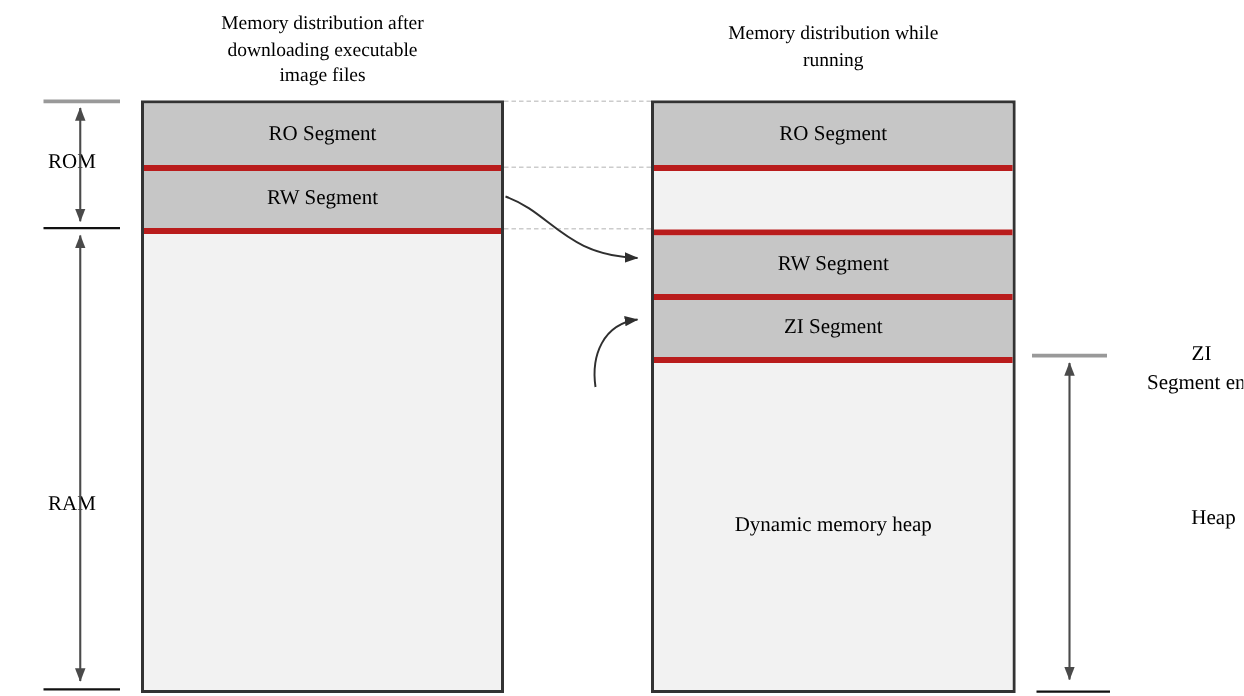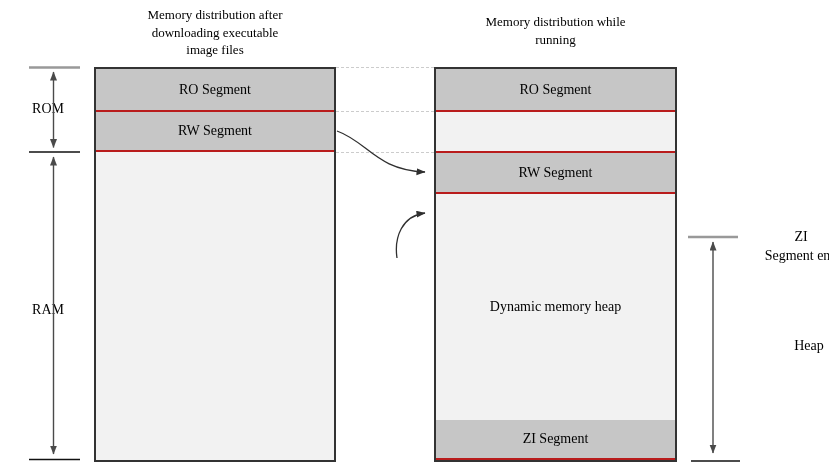--- a/index.html
+++ b/index.html
@@ -14,21 +14,21 @@
   .col{
     position:absolute;box-sizing:border-box;border:2px solid #333;
     display:flex;flex-direction:column;background:#f2f2f2;
   }
   .seg{
     box-sizing:content-box;display:flex;align-items:center;justify-content:center;
     font-size:14px;flex:0 0 auto;
   }
   .seg.dark{background:#c6c6c6;}
   .seg.light{background:#f2f2f2;}
-  .seg.sep{border-bottom:2px solid #b91c1c;}
+  .seg.sep{border-bottom:4px solid #b91c1c;}
   .seg.grow{flex:1 1 auto;}
   .dash{
     position:absolute;height:0;border-top:1px dashed #cccccc;
   }
   .side-label{
     position:absolute;font-size:14px;text-align:center;white-space:pre-line;line-height:1.35;margin-left:21px;
   }
   svg.overlay{position:absolute;left:0;top:0;pointer-events:none;}
 </style>
 </head>
@@ -45,30 +45,30 @@
   <div class="col" style="left:94px;top:67px;width:242px;height:395px;">
     <div class="seg dark sep" style="height:41px;">RO Segment</div>
     <div class="seg dark sep" style="height:38px;">RW Segment</div>
     <div class="seg light grow"></div>
   </div>
 
   <div class="col" style="left:434px;top:67px;width:243px;height:395px;">
     <div class="seg dark sep" style="height:41px;">RO Segment</div>
     <div class="seg light sep" style="height:39px;"></div>
     <div class="seg dark sep" style="height:39px;">RW Segment</div>
+    <div class="seg dark sep" style="height:38px;">ZI Segment</div>
     <div class="seg light grow">Dynamic memory heap</div>
-    <div class="seg dark sep" style="height:38px;">ZI Segment</div>
   </div>
 
   <div class="dash" style="left:336px;top:67px;width:98px;"></div>
   <div class="dash" style="left:336px;top:111px;width:98px;"></div>
   <div class="dash" style="left:336px;top:152px;width:98px;"></div>
 
   <div class="side-label" style="left:4px;top:100px;width:46px;">ROM</div>
-  <div class="side-label" style="left:4px;top:301px;width:46px;">RAM</div>
+  <div class="side-label" style="left:4px;top:328px;width:46px;">RAM</div>
   <div class="side-label" style="left:728px;top:228px;width:104px;">ZI
 Segment end</div>
   <div class="side-label" style="left:758px;top:337px;width:60px;">Heap</div>
 
   <svg class="overlay" width="829" height="464" viewBox="0 0 829 464">
     <defs>
       <marker id="ah-gray" markerUnits="userSpaceOnUse" markerWidth="10" markerHeight="9" refX="8.5" refY="3.5" orient="auto-start-reverse">
         <polygon points="0,0 9,3.5 0,7" fill="#4a4a4a"></polygon>
       </marker>
       <marker id="ah-dark" markerUnits="userSpaceOnUse" markerWidth="10" markerHeight="9" refX="8.5" refY="3.5" orient="auto">

